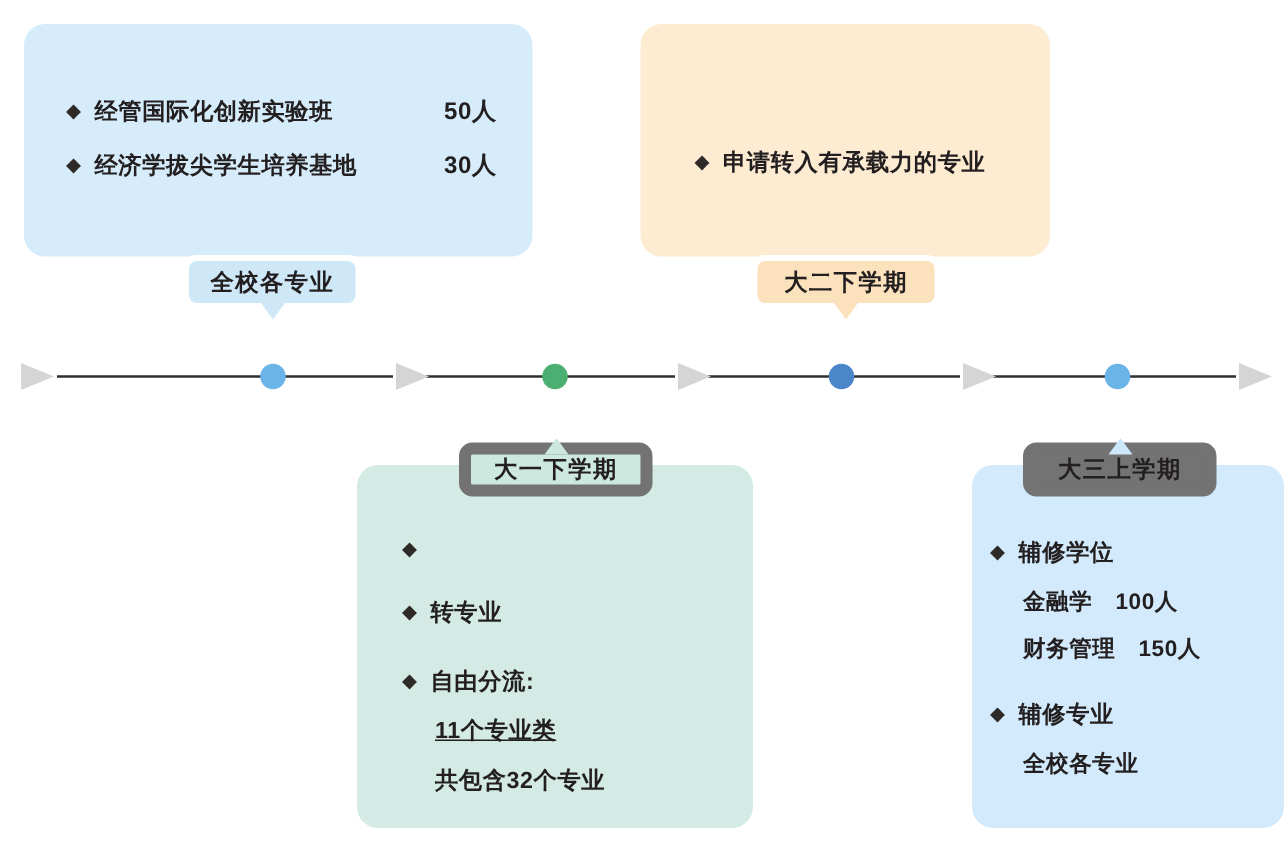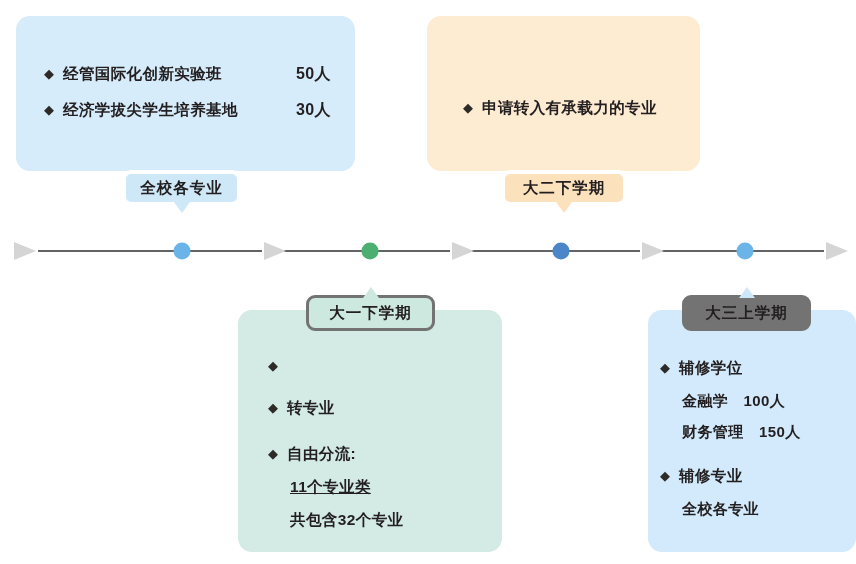--- a/index.html
+++ b/index.html
@@ -104,21 +104,21 @@
     width: 0; height: 0;
     margin-left: -8px;
     border-left: 8px solid transparent;
     border-right: 8px solid transparent;
     border-top: 11px solid currentColor;
   }
   .pill.down.blue::after   { color: #cfe8f8; }
   .pill.down.orange::after { color: #fbe2bd; }
 
   
-  .pill.up { border: 3px solid #737373; height: 36px; align-items: center; }
+  .pill.up { border: 8px solid #737373; height: 36px; align-items: center; }
   .pill.up::after {
     content: "";
     position: absolute;
     left: 50%;
     top: -11px;
     width: 0; height: 0;
     margin-left: -8px;
     border-left: 8px solid transparent;
     border-right: 8px solid transparent;
     border-bottom: 11px solid currentColor;

